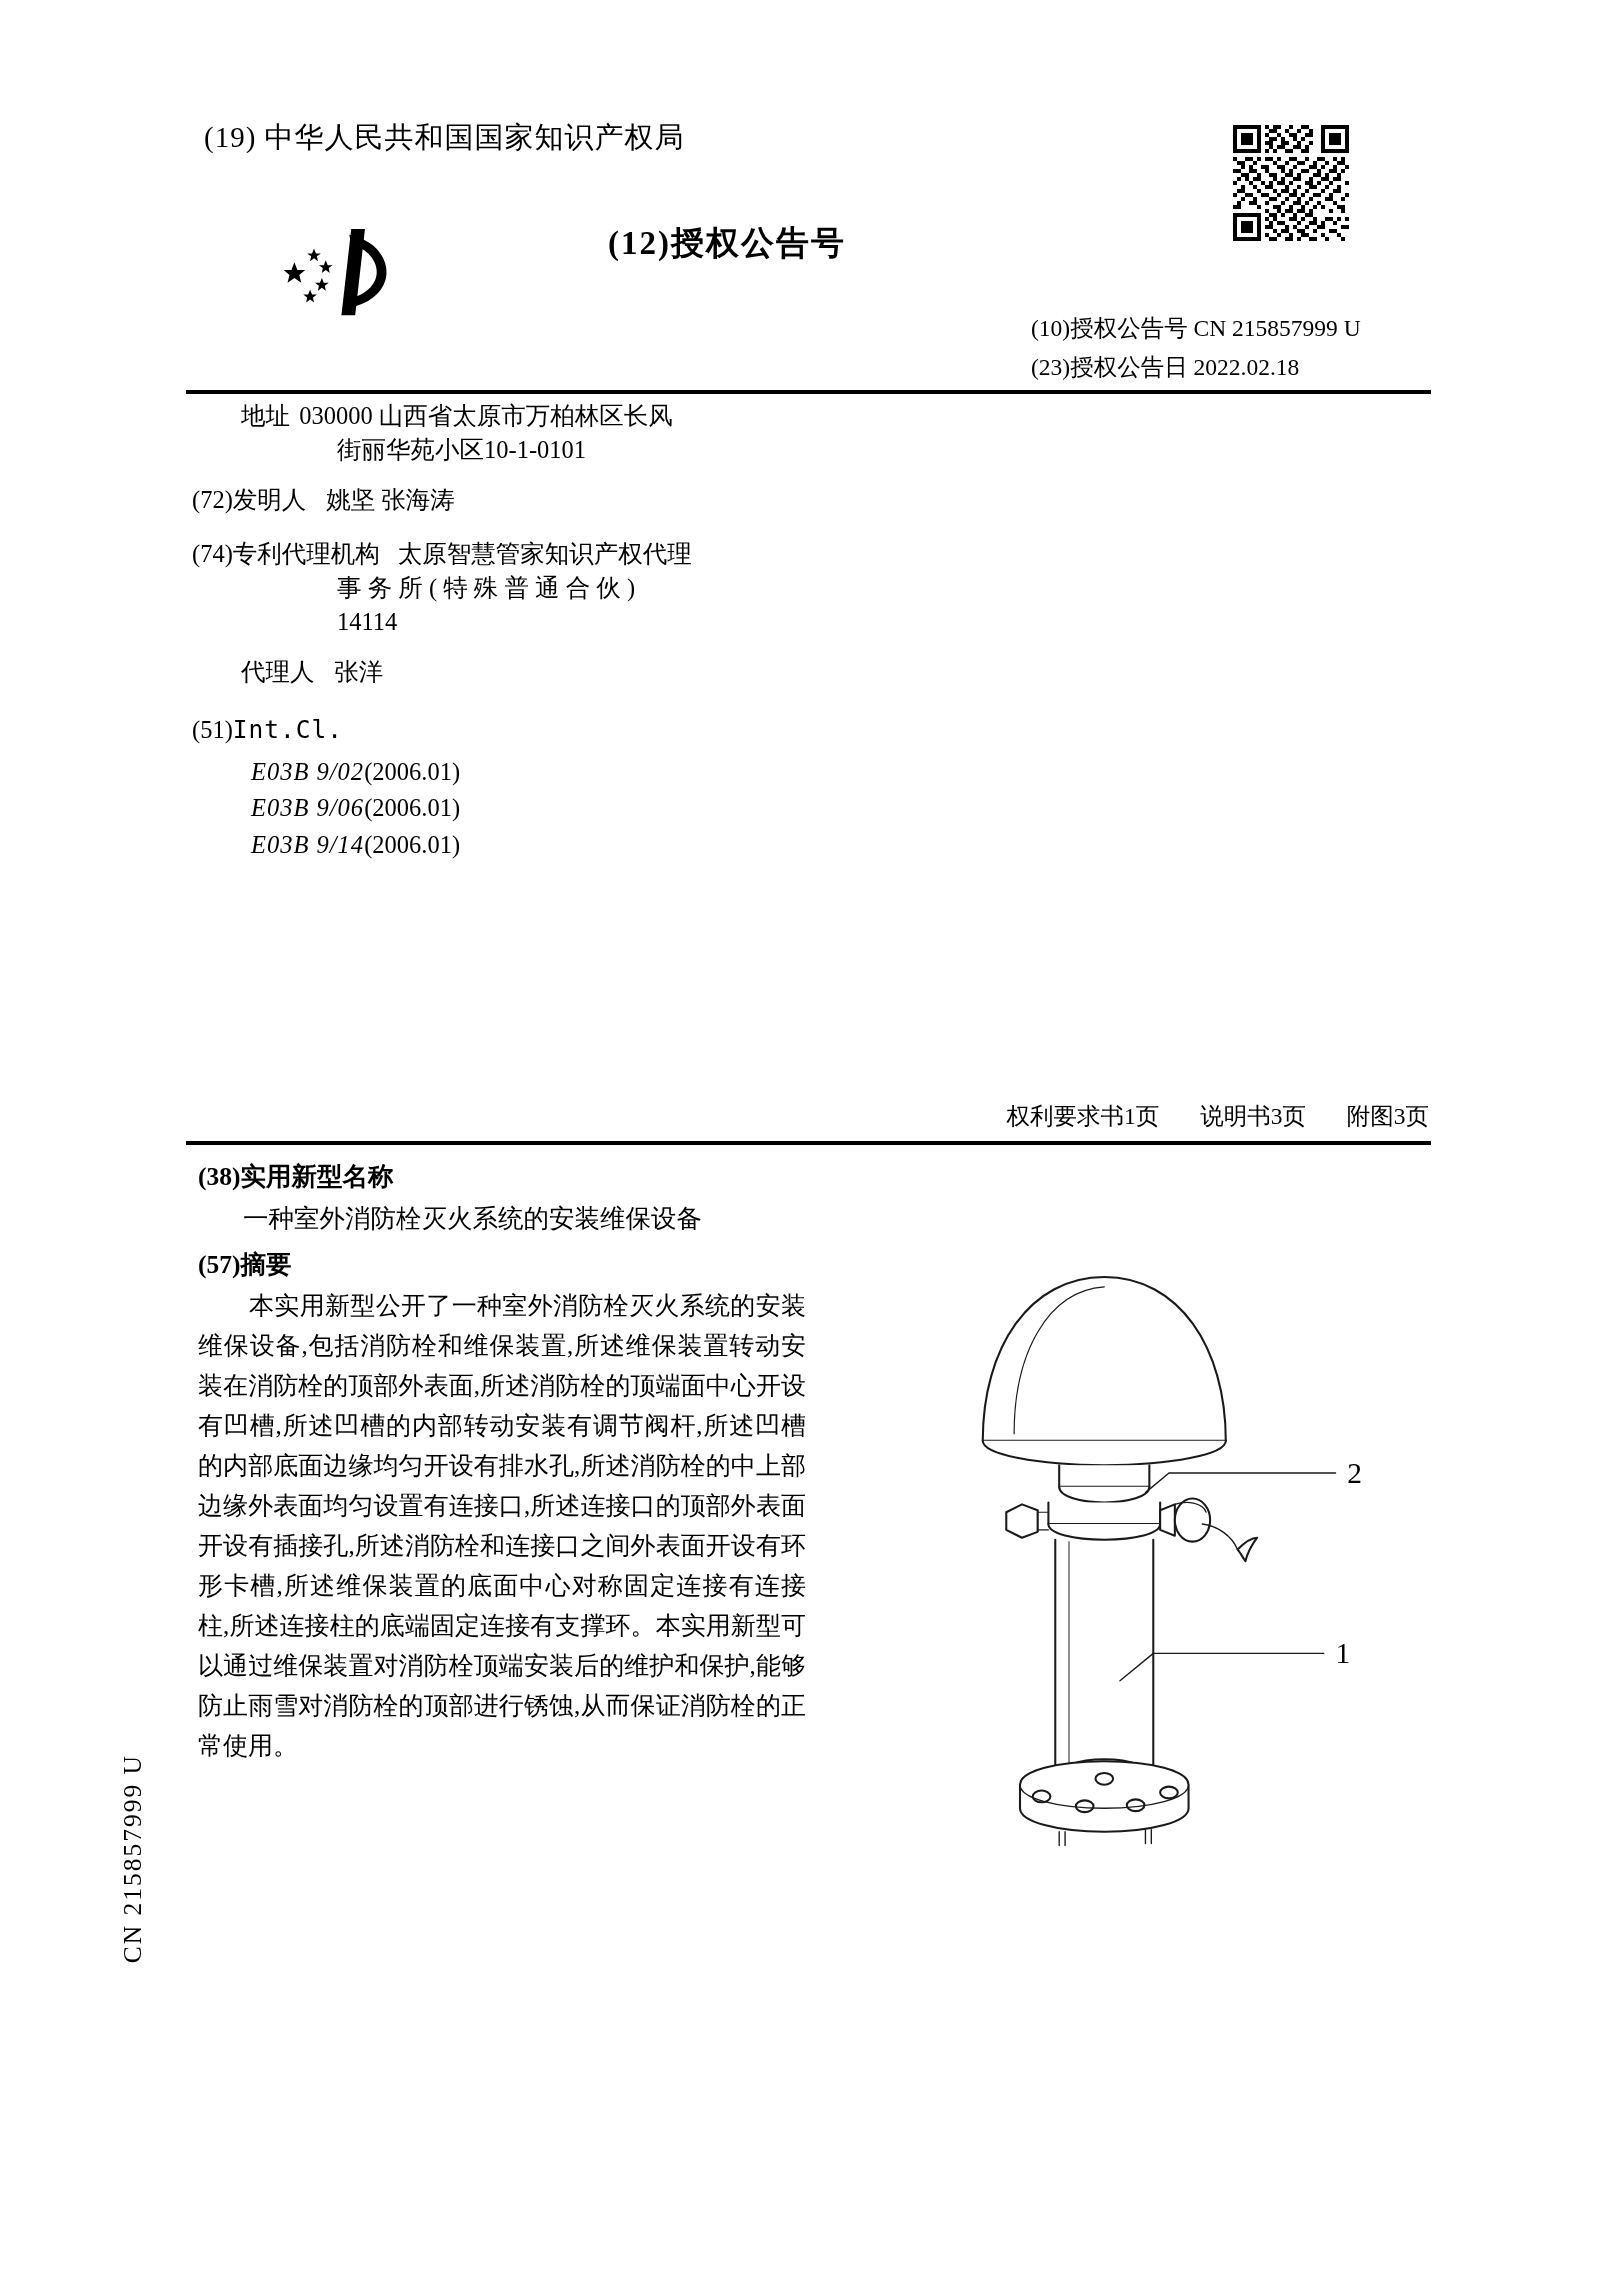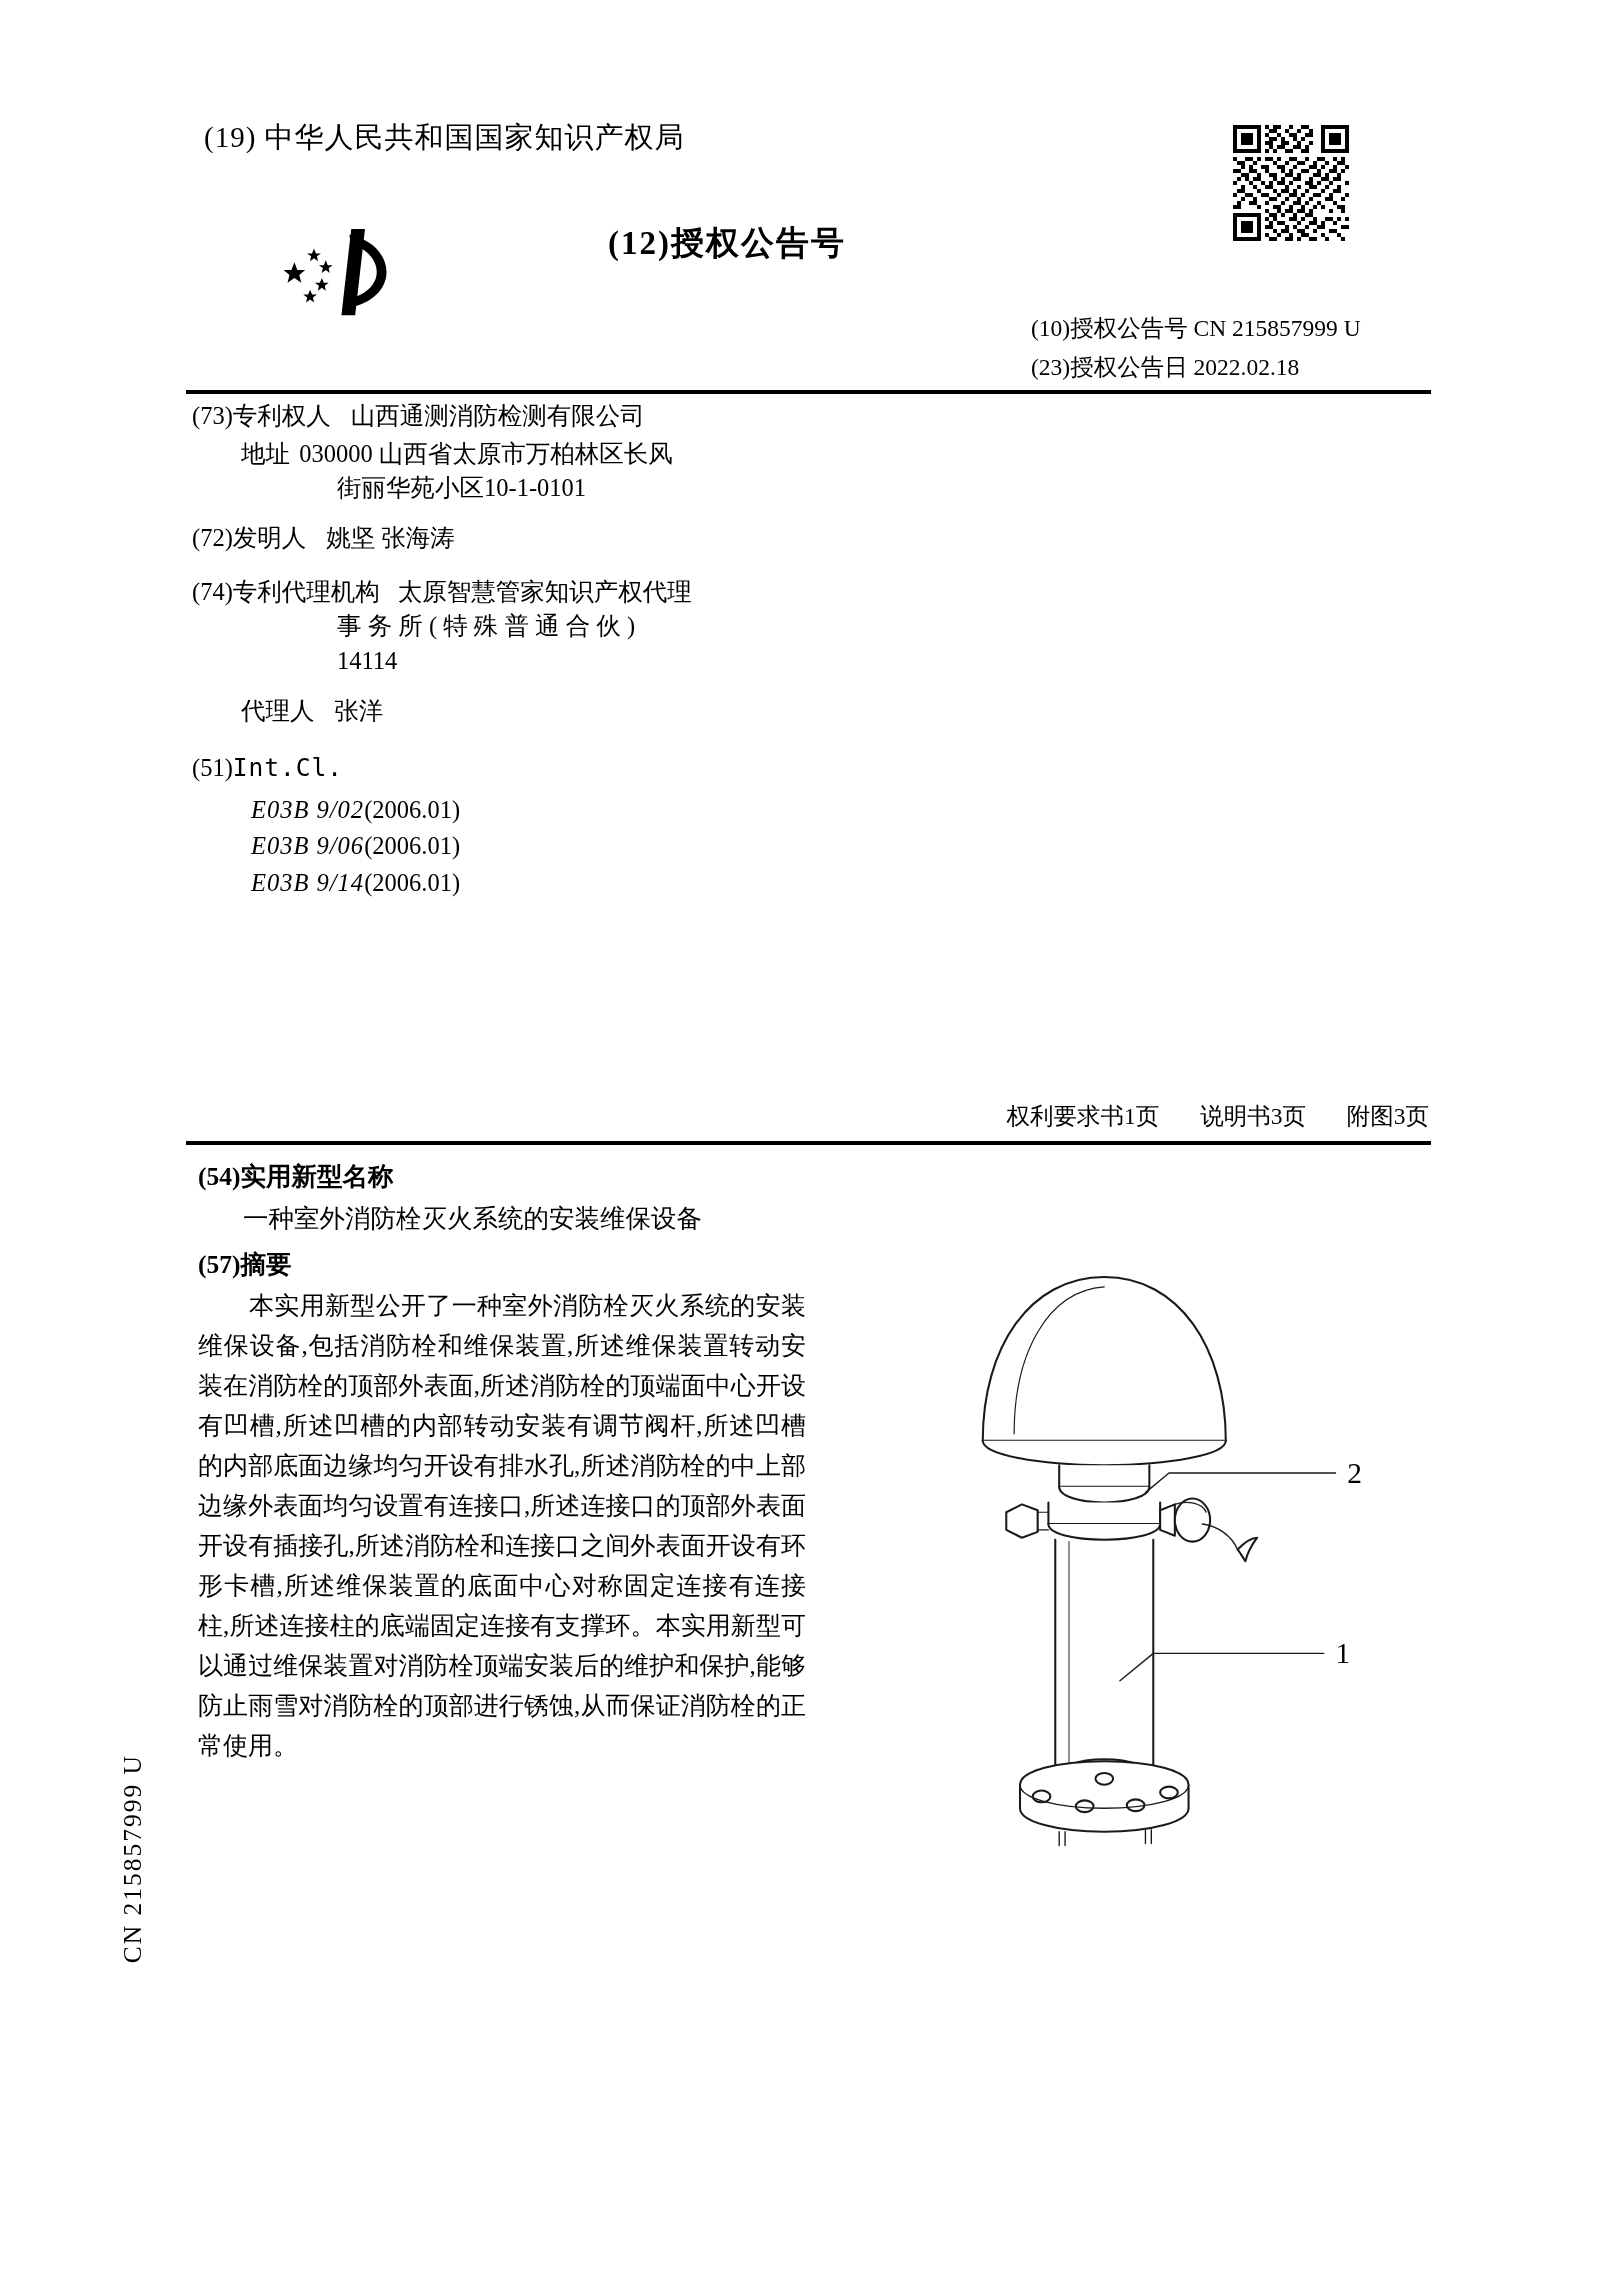--- a/index.html
+++ b/index.html
@@ -432,24 +432,20 @@
     <span>(23)</span><span>授权公告日</span>
     <span>2022.02.18</span>
   </div>
 
   <div class="rule-top"></div>
 
   <div class="bib">
 
 
 
-    <div class="bib-row" style="margin-bottom:13.7px;">
-      <span class="code">(73)</span><span class="lbl">专利权人</span>
-      <span class="val" style="margin-left:13.7px;">山西通测消防检测有限公司</span>
-    </div>
 
     <div class="bib-row indent-1" style="margin-bottom:9.8px;">
       <span class="lbl">地址</span>
       <span class="val" style="margin-left:3px;">030000  山西省太原市万柏林区长风</span>
     </div>
     <div class="bib-row indent-3" style="margin-bottom:25.5px;">
       <span class="val">街丽华苑小区10-1-0101</span>
     </div>
 
     <div class="bib-row" style="margin-bottom:29px;">
@@ -489,21 +485,21 @@
   </div>
 
   <div class="counts">
     <span>权利要求书1页</span>
     <span>说明书3页</span>
     <span>附图3页</span>
   </div>
   <div class="rule-mid"></div>
 
   <div class="sec-54">
-    <span>(54)</span><span>实用新型名称</span>
+    <span>(38)</span><span>实用新型名称</span>
   </div>
   <div class="inv-title">一种室外消防栓灭火系统的安装维保设备</div>
 
   <div class="sec-57">
     <span>(57)</span><span>摘要</span>
   </div>
   <div class="abstract">本实用新型公开了一种室外消防栓灭火系统的安装维保设备,包括消防栓和维保装置,所述维保装置转动安装在消防栓的顶部外表面,所述消防栓的顶端面中心开设有凹槽,所述凹槽的内部转动安装有调节阀杆,所述凹槽的内部底面边缘均匀开设有排水孔,所述消防栓的中上部边缘外表面均匀设置有连接口,所述连接口的顶部外表面开设有插接孔,所述消防栓和连接口之间外表面开设有环形卡槽,所述维保装置的底面中心对称固定连接有连接柱,所述连接柱的底端固定连接有支撑环。本实用新型可以通过维保装置对消防栓顶端安装后的维护和保护,能够防止雨雪对消防栓的顶部进行锈蚀,从而保证消防栓的正常使用。</div>
 
   <div class="figure">
     <svg viewBox="0 0 520 700" width="510" height="686">

